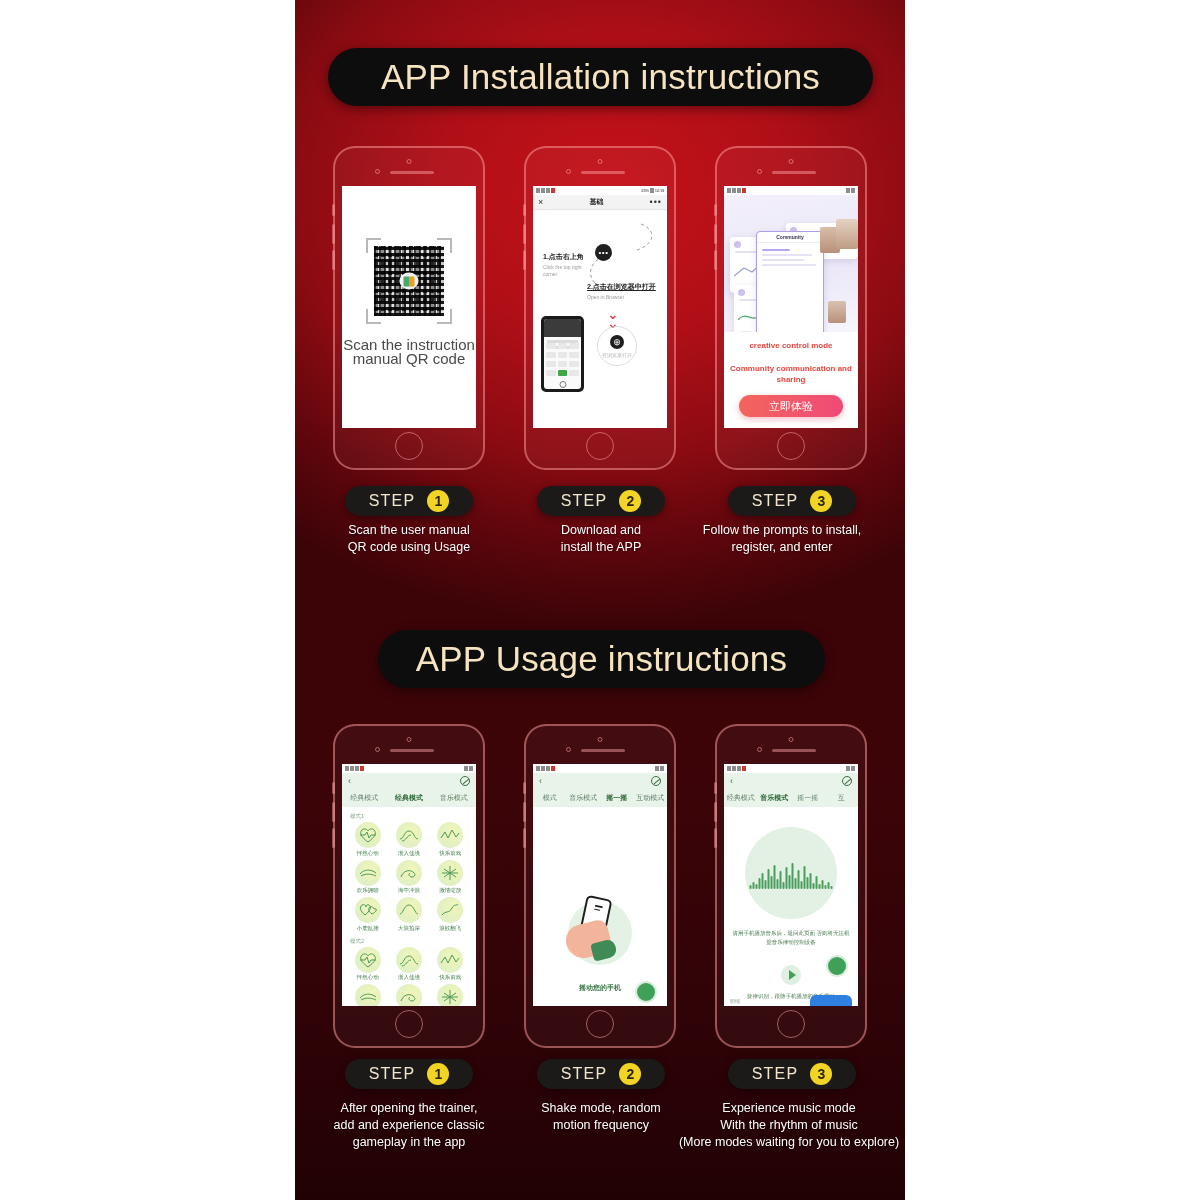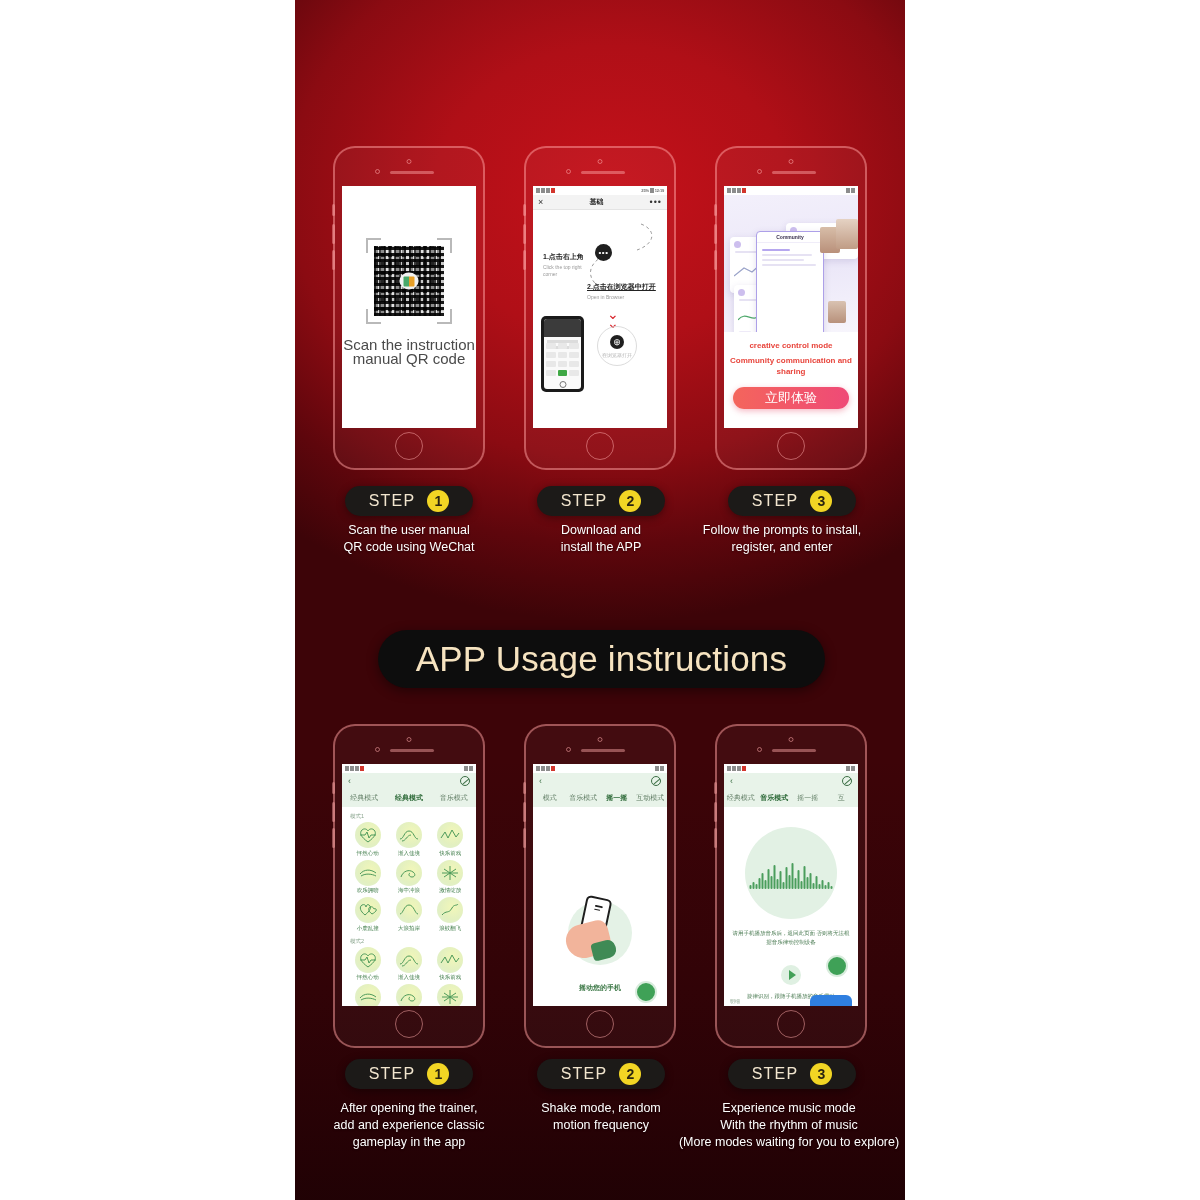--- a/index.html
+++ b/index.html
@@ -171,25 +171,25 @@
   .pr-line { height:2px; background:#e6e2f3; border-radius:1px; margin:3px 5px; }
   .pr-line.acc { background:#b6a7ef; width:28px; }
   .pr-dot { width:7px; height:7px; border-radius:50%; background:#cdbfee; margin:4px 0 0 4px; }
   .pr-chipsrow { position:absolute; left:4px; right:4px; bottom:2px; display:flex; gap:3px; }
   .pr-chipsrow span { flex:1; height:6px; border-radius:3px; background:#eeeaf8; }
   .pr-chipsrow span.b { background:#c6bdf2; }
   .pr-chipsrow span.y { background:#f3e07a; }
   .pr-headbar { display:flex; align-items:center; justify-content:center; gap:4px; height:11px; border-bottom:1px solid #f0edf9; font-size:5px; color:#3a3250; font-weight:bold; }
   .pr-bottom { position:absolute; left:0; right:0; bottom:0; height:96px; background:#fff; text-align:center; }
   .pr-t1 { margin-top:9px; color:#e8453c; font-size:8px; font-weight:bold; }
-  .pr-t2 { margin-top:5px; color:#e8453c; font-size:8px; font-weight:bold; line-height:11px; }
+  .pr-t2 { margin-top:13px; color:#e8453c; font-size:8px; font-weight:bold; line-height:11px; }
   .pr-btn {
-    margin:10px auto 0; width:116px; height:22px; border-radius:12px;
+    margin:10px auto 0; width:104px; height:22px; border-radius:12px;
     background:linear-gradient(90deg,#f4655c 0%, #ef4a77 100%);
-    color:#fff; font-size:13px; display:flex; align-items:center; justify-content:center;
+    color:#fff; font-size:11px; display:flex; align-items:center; justify-content:center;
     box-shadow:0 2px 6px rgba(232,69,100,.38);
   }
 
   
   .ap-nav { position:absolute; left:0; right:0; top:9px; height:16px; background:#e8f3e9; display:flex; align-items:center; justify-content:space-between; padding:0 6px; }
   .ap-back { font-size:9px; color:#3c6f45; line-height:1; }
   .ap-gear { width:10px; height:10px; border-radius:50%; border:1.4px solid #3c6f45; position:relative; }
   .ap-gear::after { content:""; position:absolute; left:1px; top:4px; width:8px; height:1.4px; background:#3c6f45; transform:rotate(-40deg); }
   .ap-tabs { position:absolute; left:0; right:0; top:25px; height:18px; background:#e8f3e9; display:flex; align-items:center; }
   .ap-tab { flex:1; text-align:center; font-size:7px; color:#5f7c63; position:relative; white-space:nowrap; }
@@ -251,20 +251,23 @@
     text-shadow:0 1px 2px rgba(0,0,0,.45);
     white-space:pre-line;
   }
 </style>
 </head>
 <body>
 
 <div id="stage">
   <div id="panel">
 
+    <div class="title-pill layer" style="left:33px; top:48px; width:545px;">
+      <span class="title-text">APP Installation instructions</span>
+    </div>
 
     <div class="phone layer" style="left:38px; top:146px;">
       <span class="notch-dot"></span>
       <span class="ear-dot"></span>
       <span class="speaker"></span>
       <span class="side-btn sb1"></span>
       <span class="side-btn sb2"></span>
       <span class="side-btn sb3"></span>
       <div class="screen">
         <div class="qr-wrap">
@@ -446,21 +449,21 @@
     <div class="step-badge layer" style="left:242px; top:486px;">
       <span class="lbl">STEP</span>
       <span class="num">2</span>
     </div>
     <div class="step-badge layer" style="left:433px; top:486px;">
       <span class="lbl">STEP</span>
       <span class="num">3</span>
     </div>
 
     <div class="step-caption layer" style="left:14px; top:522px; width:200px;">Scan the user manual
-QR code using WeChat</div>
+QR code using Usage</div>
     <div class="step-caption layer" style="left:206px; top:522px; width:200px;">Download and
 install the APP</div>
     <div class="step-caption layer" style="left:381px; top:522px; width:212px;">Follow the prompts to install,
 register, and enter</div>
 
     <div class="title-pill layer" style="left:83px; top:630px; width:447px;">
       <span class="title-text">APP Usage instructions</span>
     </div>
 
     <div class="phone layer" style="left:38px; top:724px;">

